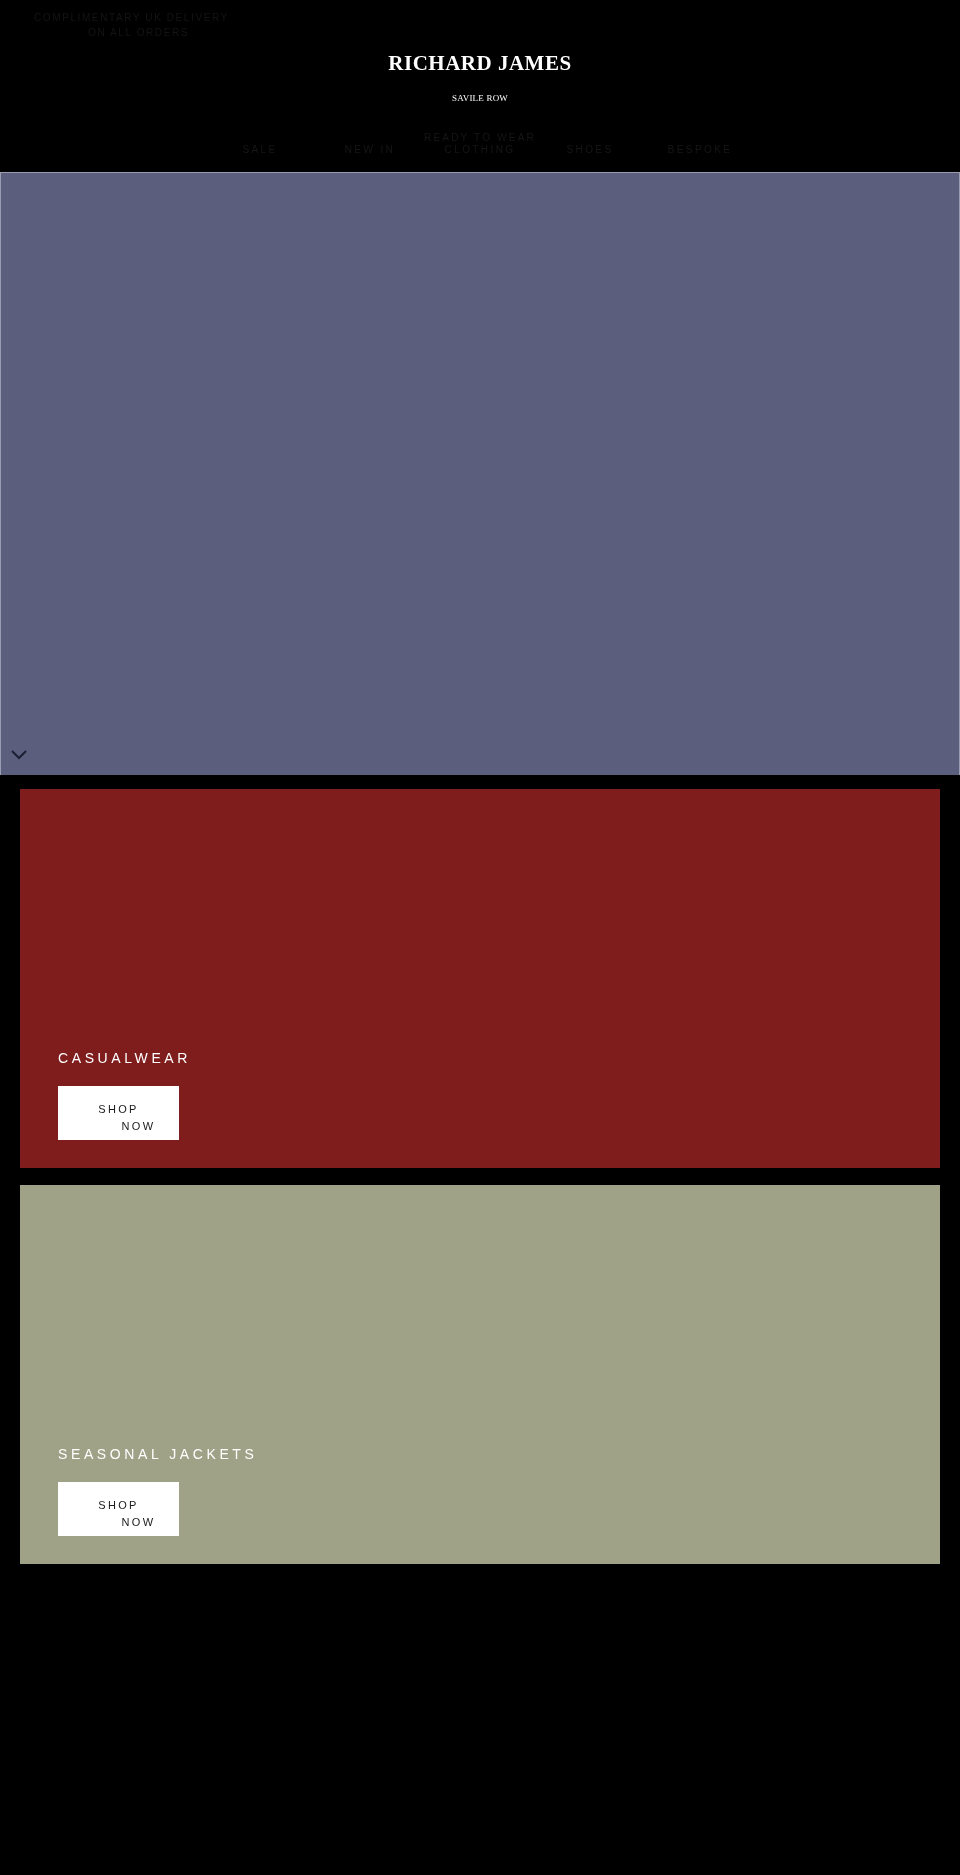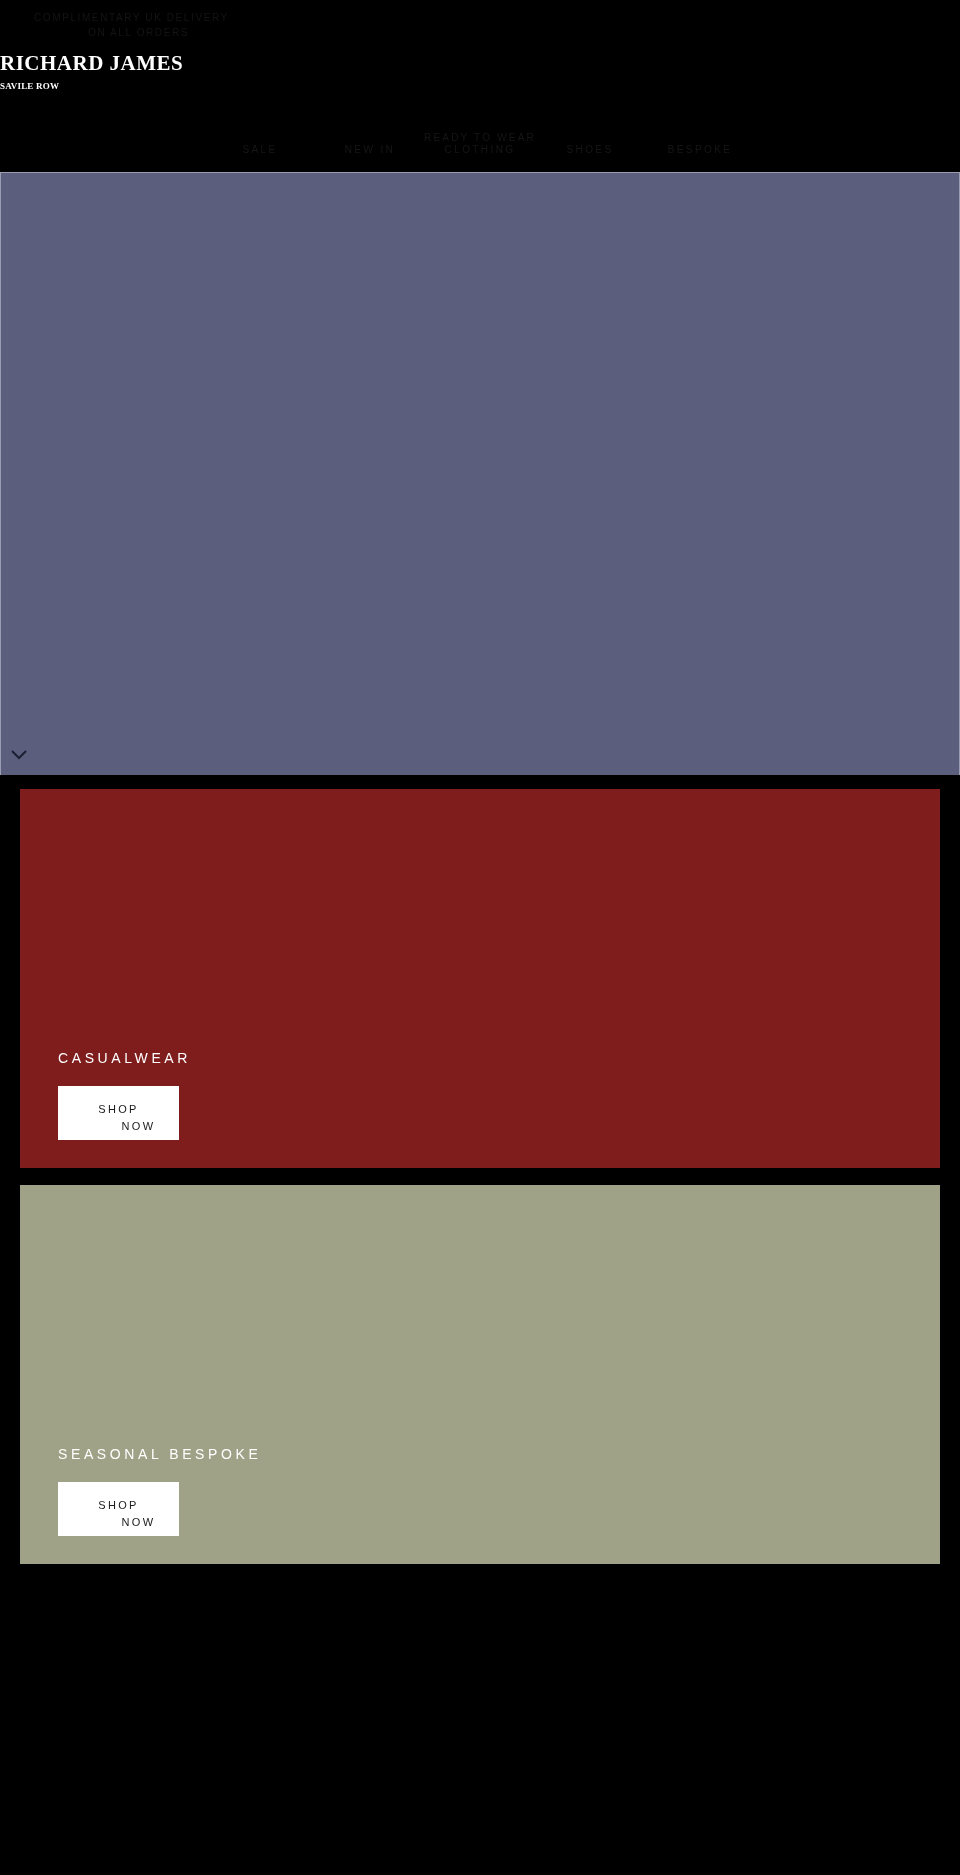--- a/index.html
+++ b/index.html
@@ -36,39 +36,40 @@
   .announce-line.second {
     padding-left: 88px;
   }
 
   
   .logo-wrap {
     position: absolute;
     left: 0;
     top: 52px;
     width: 960px;
+    text-align: center;
   }
   .logo-main {
     color: #ffffff;
     font-family: "Liberation Serif", serif;
     font-weight: bold;
     font-size: 21px;
     letter-spacing: 0.5px;
     line-height: 22px;
     display: block;
   }
   .logo-sub {
     color: #ffffff;
     font-family: "Liberation Serif", serif;
-    font-weight: bold;
+    font-weight: normal;
     font-size: 9px;
     letter-spacing: 0.2px;
     line-height: 12px;
     display: block;
-    margin-top: 6px;
+    margin-top: 18px;
   }
 
   
   .nav-top {
     position: absolute;
     left: 0;
     top: 127px;
     width: 960px;
     text-align: center;
   }
@@ -209,19 +210,19 @@
     <div class="cat-title">CASUALWEAR</div>
     <button class="shop-btn">
       <span>SHOP</span>
       <span class="l2">NOW</span>
     </button>
   </div>
 </section>
 
 <section class="cat jackets">
   <div class="cat-inner">
-    <div class="cat-title">SEASONAL BESPOKE</div>
+    <div class="cat-title">SEASONAL JACKETS</div>
     <button class="shop-btn">
       <span>SHOP</span>
       <span class="l2">NOW</span>
     </button>
   </div>
 </section>
 
 </body></html>

